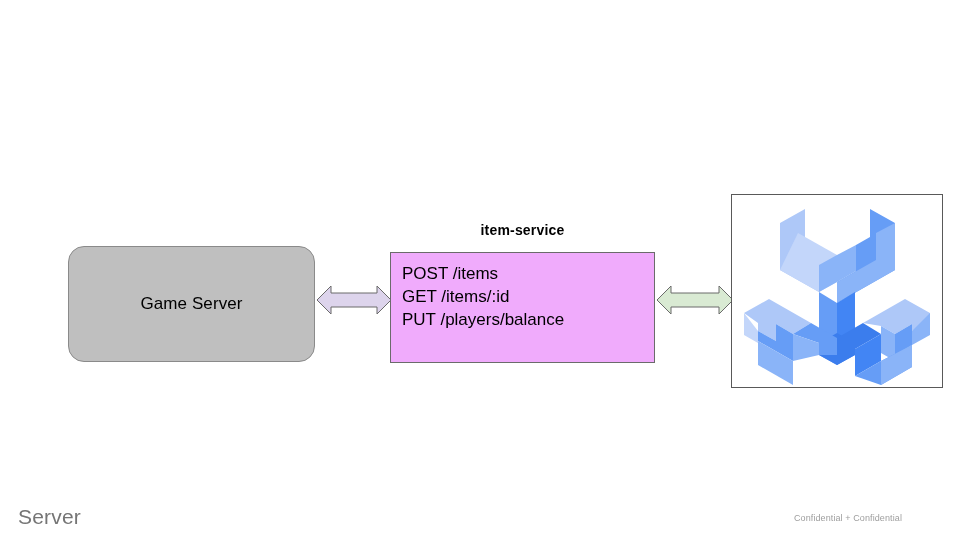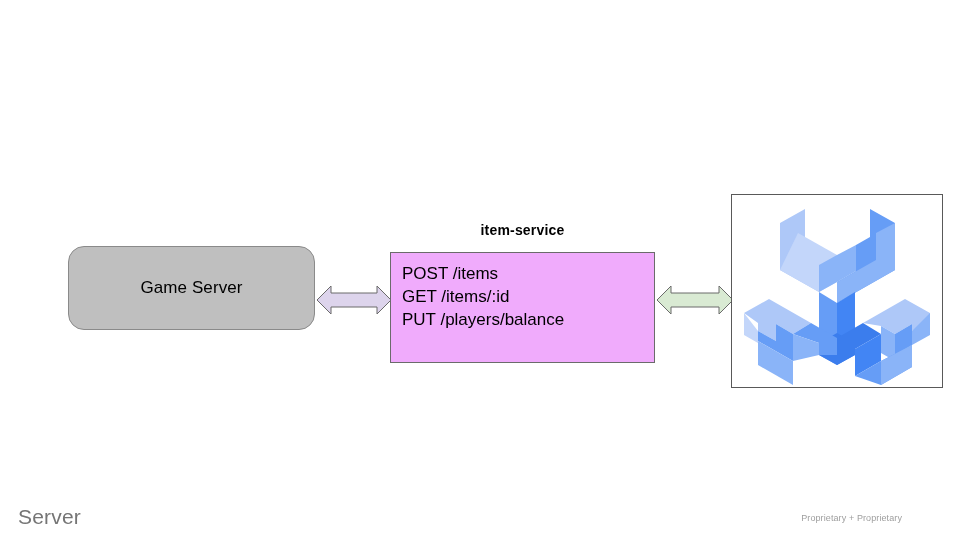--- a/index.html
+++ b/index.html
@@ -21,21 +21,21 @@
     inset: 0;
     background: #ffffff;
   }
 
   
   .game-server-box {
     position: absolute;
     left: 68px;
     top: 246px;
     width: 247px;
-    height: 84px;
+    height: 116px;
     background: #bfbfbf;
     border: 1px solid #8a8a8a;
     border-radius: 16px;
     box-sizing: border-box;
     display: flex;
     align-items: center;
     justify-content: center;
   }
   .game-server-label {
     font-size: 17px;
@@ -193,15 +193,15 @@
 
       <polygon points="198,118 198,140 180,150 180,136" fill="#8ab4f8"></polygon>
       <polygon points="163,139 180,129 180,150 163,160" fill="#669df6"></polygon>
 
       <polygon points="123,181 149,166 180,150 180,172 149,190 123,181" fill="#669df6"></polygon>
       <polygon points="149,166 180,150 180,172 149,190" fill="#8ab4f8"></polygon>
     </svg>
   </div>
 
   <div class="google-logo">Server</div>
-  <div class="footer-note">Proprietary + Proprietary</div>
+  <div class="footer-note">Confidential + Confidential</div>
 
 </div>
 
 </body></html>

